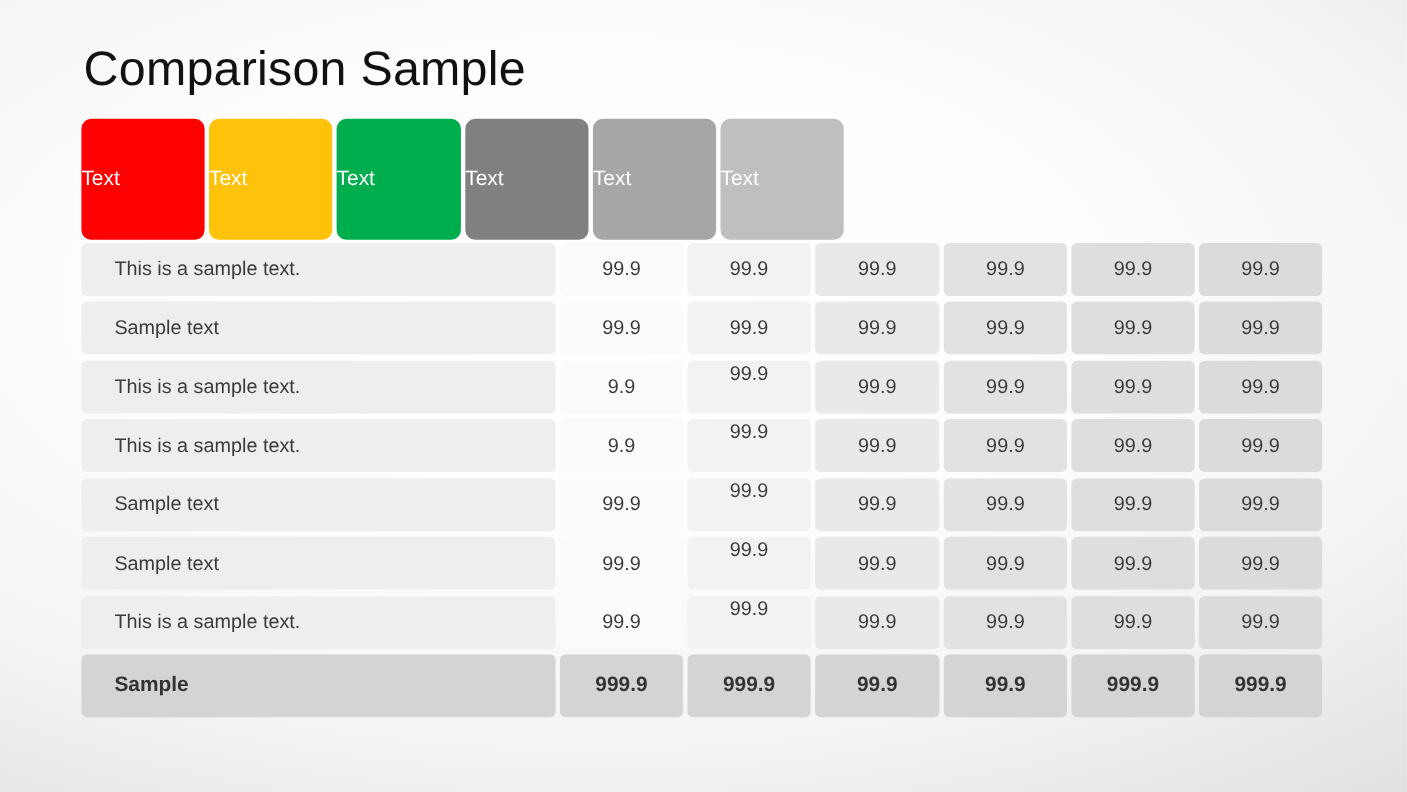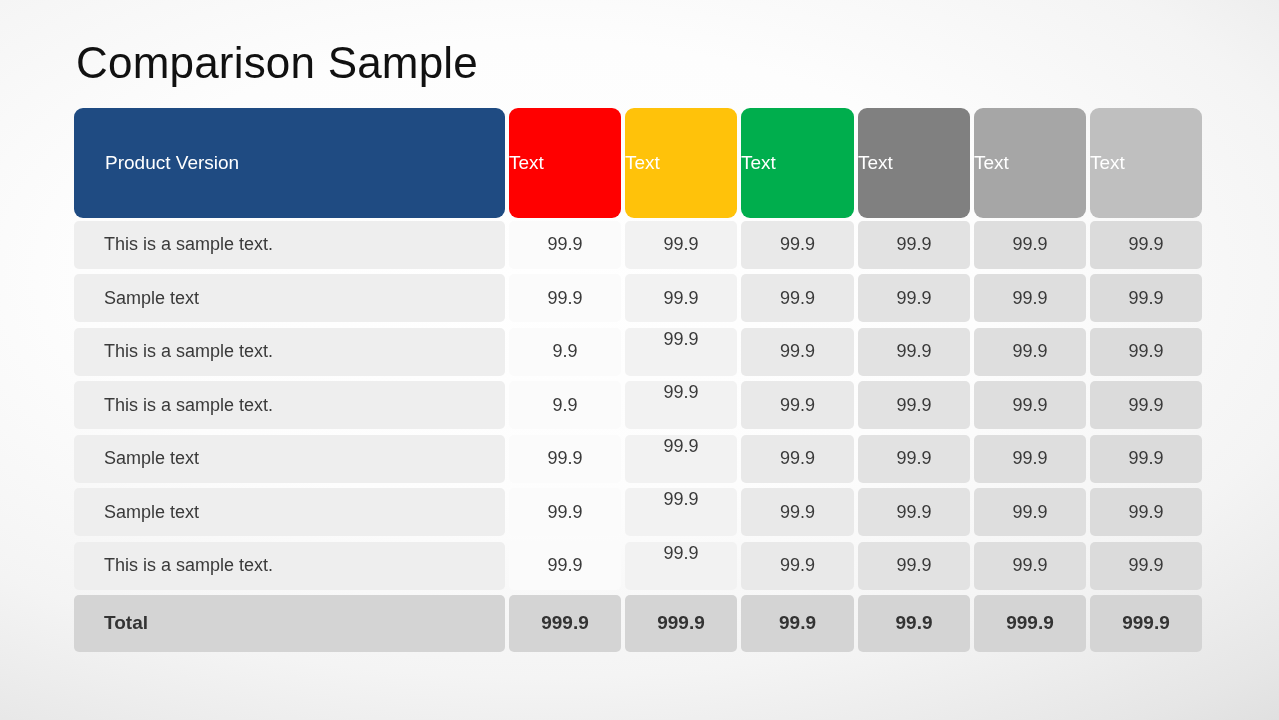--- a/index.html
+++ b/index.html
@@ -173,23 +173,20 @@
 </head>
 <body>
 
 <div id="slide">
 
   <div id="title">Comparison Sample</div>
 
   <div id="table">
 
     <div class="row header-row">
-      <div class="cell c-label" style="background: rgb(31, 75, 130);">
-        <span>Product Version</span>
-      </div>
       <div class="cell c-1" style="background: rgb(255, 0, 0);">
         <span>Text</span>
       </div>
       <div class="cell c-2" style="background: rgb(255, 194, 10);">
         <span>Text</span>
       </div>
       <div class="cell c-3" style="background: rgb(0, 174, 77);">
         <span>Text</span>
       </div>
       <div class="cell c-4" style="background: rgb(128, 128, 128);">
@@ -366,21 +363,21 @@
       <div class="cell c-5">
           <span>99.9</span>
         </div>
       <div class="cell c-6">
           <span>99.9</span>
         </div>
     </div>
 
     <div class="row total-row">
       <div class="cell c-label">
-        <span>Total</span>
+        <span>Sample</span>
       </div>
       <div class="cell c-1">
           <span>999.9</span>
         </div>
       <div class="cell c-2">
           <span>999.9</span>
         </div>
       <div class="cell c-3">
           <span>99.9</span>
         </div>

